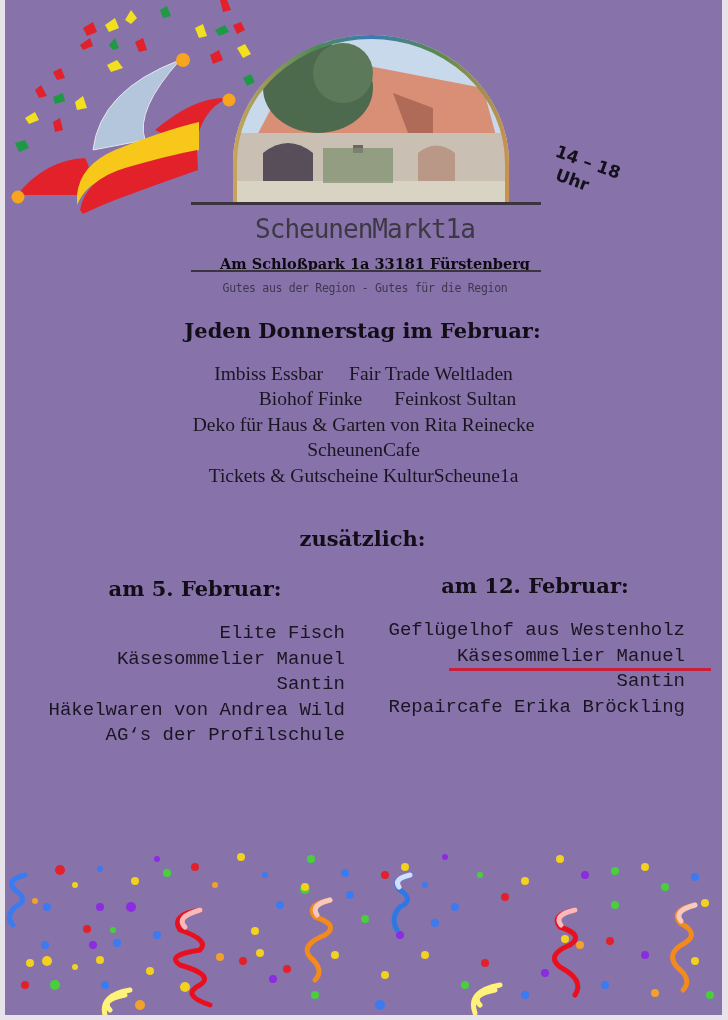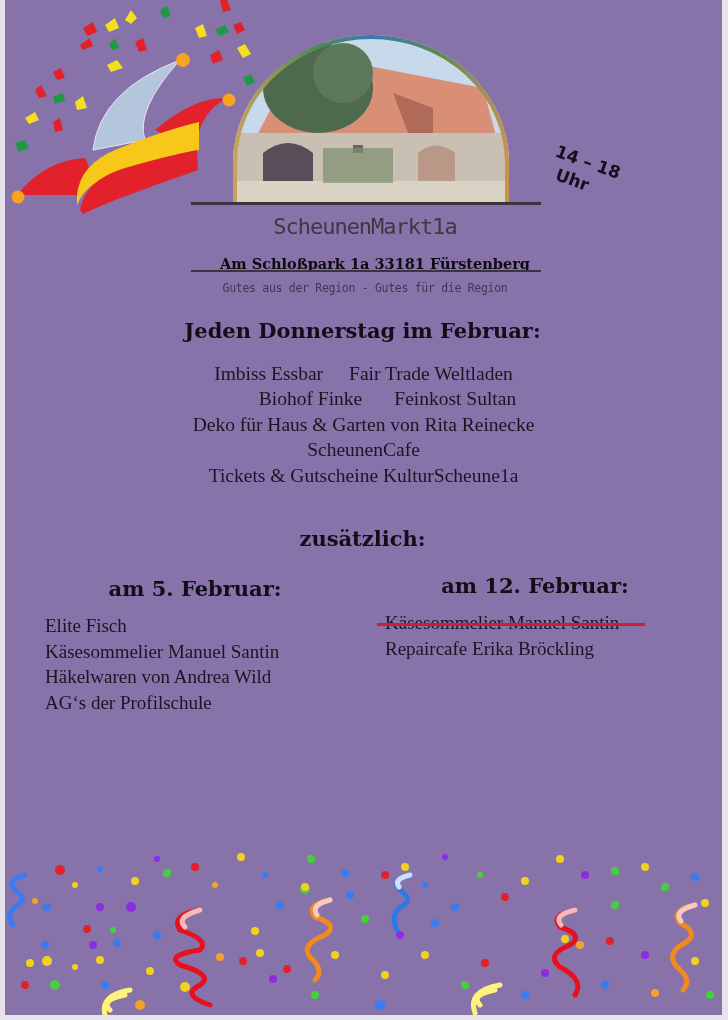--- a/index.html
+++ b/index.html
@@ -2,30 +2,30 @@
 <html><head>
 <meta charset="utf-8">
 <style>
   html, body { margin:0; padding:0; }
   body { width:728px; height:1020px; background:#e6e4ea; position:relative; overflow:hidden; font-family:"DejaVu Serif", serif; }
   .page { position:absolute; left:5px; top:0; width:717px; height:1015px; background:#8773a9; overflow:hidden; }
   .abs { position:absolute; }
   .hat { left:0; top:0; width:260px; height:220px; }
   .photo { left:228px; top:33px; width:276px; height:170px; }
   .rule { background:#3a3440; height:3px; }
-  .brand { left:185px; top:214px; width:350px; text-align:center; font-family:"DejaVu Sans Mono","Liberation Mono", monospace; font-size:22px; color:#3d3845; letter-spacing:-1px; }
+  .brand { left:185px; top:214px; width:350px; text-align:center; font-family:"DejaVu Sans Mono","Liberation Mono", monospace; font-size:26px; color:#3d3845; letter-spacing:-1px; }
   .address { left:205px; top:255px; width:330px; text-align:center; font-family:"DejaVu Serif", serif; font-weight:bold; font-size:14.5px; color:#0d0a12; }
   .slogan { left:185px; top:281px; width:350px; text-align:center; font-family:"DejaVu Sans Mono","Liberation Mono", monospace; font-size:11.5px; color:#3e3750; letter-spacing:-0.3px; }
   .time { left:555px; top:140px; font-family:"DejaVu Sans", sans-serif; font-weight:bold; font-size:17px; color:#14101c; transform:rotate(20deg); transform-origin:left top; line-height:22px; }
   .time .l2 { padding-left:8px; }
   .h1 { left:0; width:715px; text-align:center; font-weight:bold; color:#120e18; font-family:"DejaVu Serif", serif; }
   .list { left:0; width:717px; text-align:center; font-family:"Liberation Serif", serif; font-size:19.5px; color:#1a1522; line-height:25.4px; }
   .row-pair span { display:inline-block; }
-  .col { font-family:Liberation Serif, serif; font-size:19px; color:#1a1522; line-height:25.5px; text-align:left; }
-  .col-title { font-family:"DejaVu Serif", serif; font-weight:bold; font-size:21px; color:#120e18; text-align:center; margin-bottom:12px; }
+  .col { font-family:Liberation Mono, monospace; font-size:19px; color:#1a1522; line-height:25.5px; text-align:right; }
+  .col-title { font-family:"DejaVu Serif", serif; font-weight:bold; font-size:21px; color:#120e18; text-align:center; margin-bottom:20px; }
   .strike { position:relative; }
   .strike::after { content:""; position:absolute; left:-8px; right:-26px; top:50%; height:3px; background:#c8203a; }
   .confetti { left:0; top:845px; width:717px; height:170px; }
 </style>
 </head>
 <body>
 
 <div class="page">
 
   <svg class="abs hat" viewBox="0 0 260 220">
@@ -122,20 +122,21 @@
   <div class="abs" style="left:40px; top:576px; width:300px;">
     <div class="col-title">am 5. Februar:</div>
     <div class="col">Elite Fisch</div>
     <div class="col">Käsesommelier Manuel Santin</div>
     <div class="col">Häkelwaren von Andrea Wild</div>
     <div class="col">AG‘s der Profilschule</div>
   </div>
 
   <div class="abs" style="left:380px; top:573px; width:300px;">
     <div class="col-title">am 12. Februar:</div>
+    <div class="col">Geflügelhof aus Westenholz</div>
     <div class="col"><span class="strike">Käsesommelier Manuel Santin</span></div>
     <div class="col">Repaircafe Erika Bröckling</div>
   </div>
 
   <svg class="abs confetti" viewBox="0 0 717 170">
     <g>
       <circle cx="236" cy="12" r="4" fill="#f2d21e"></circle>
         <circle cx="190" cy="22" r="4" fill="#e2212b"></circle>
         <circle cx="152" cy="14" r="3" fill="#8b2be2"></circle>
       <circle cx="55" cy="25" r="5" fill="#e2212b"></circle>

